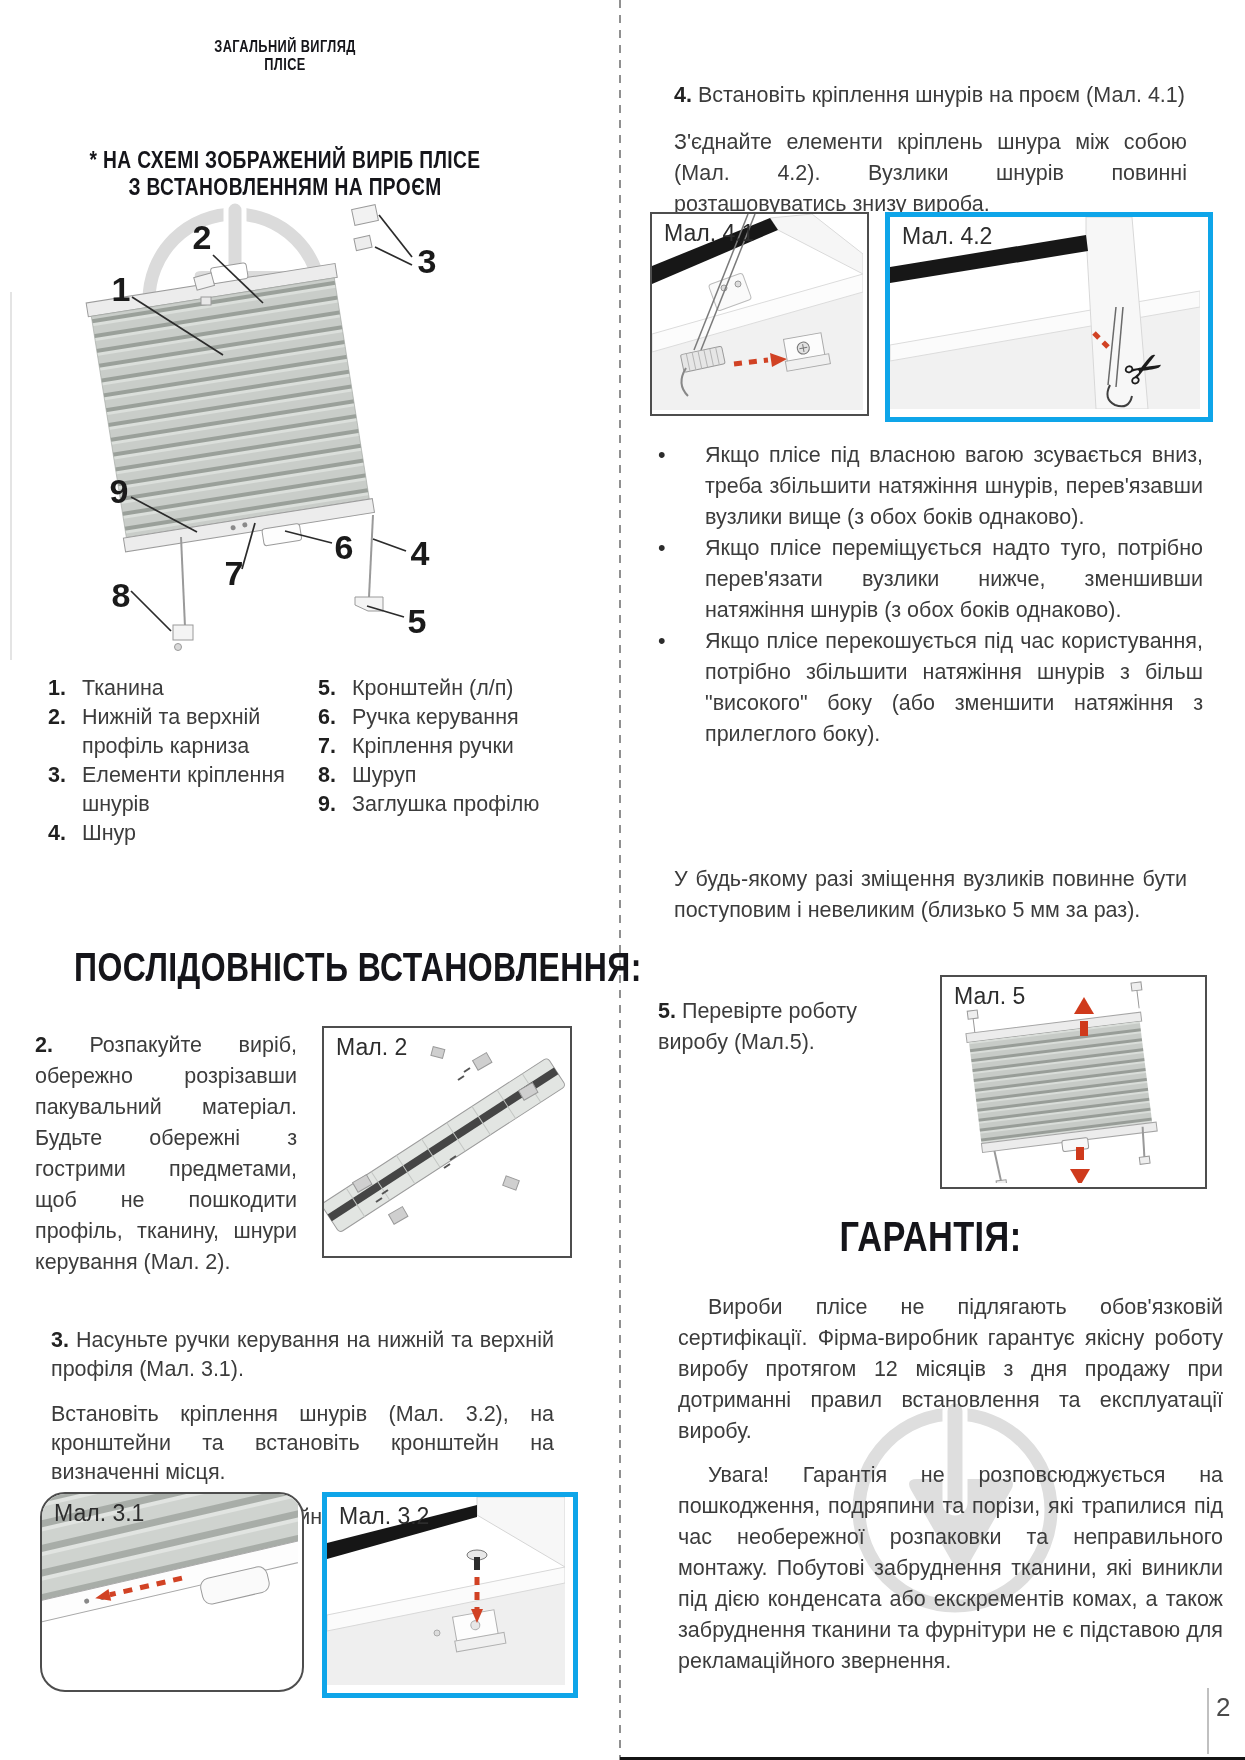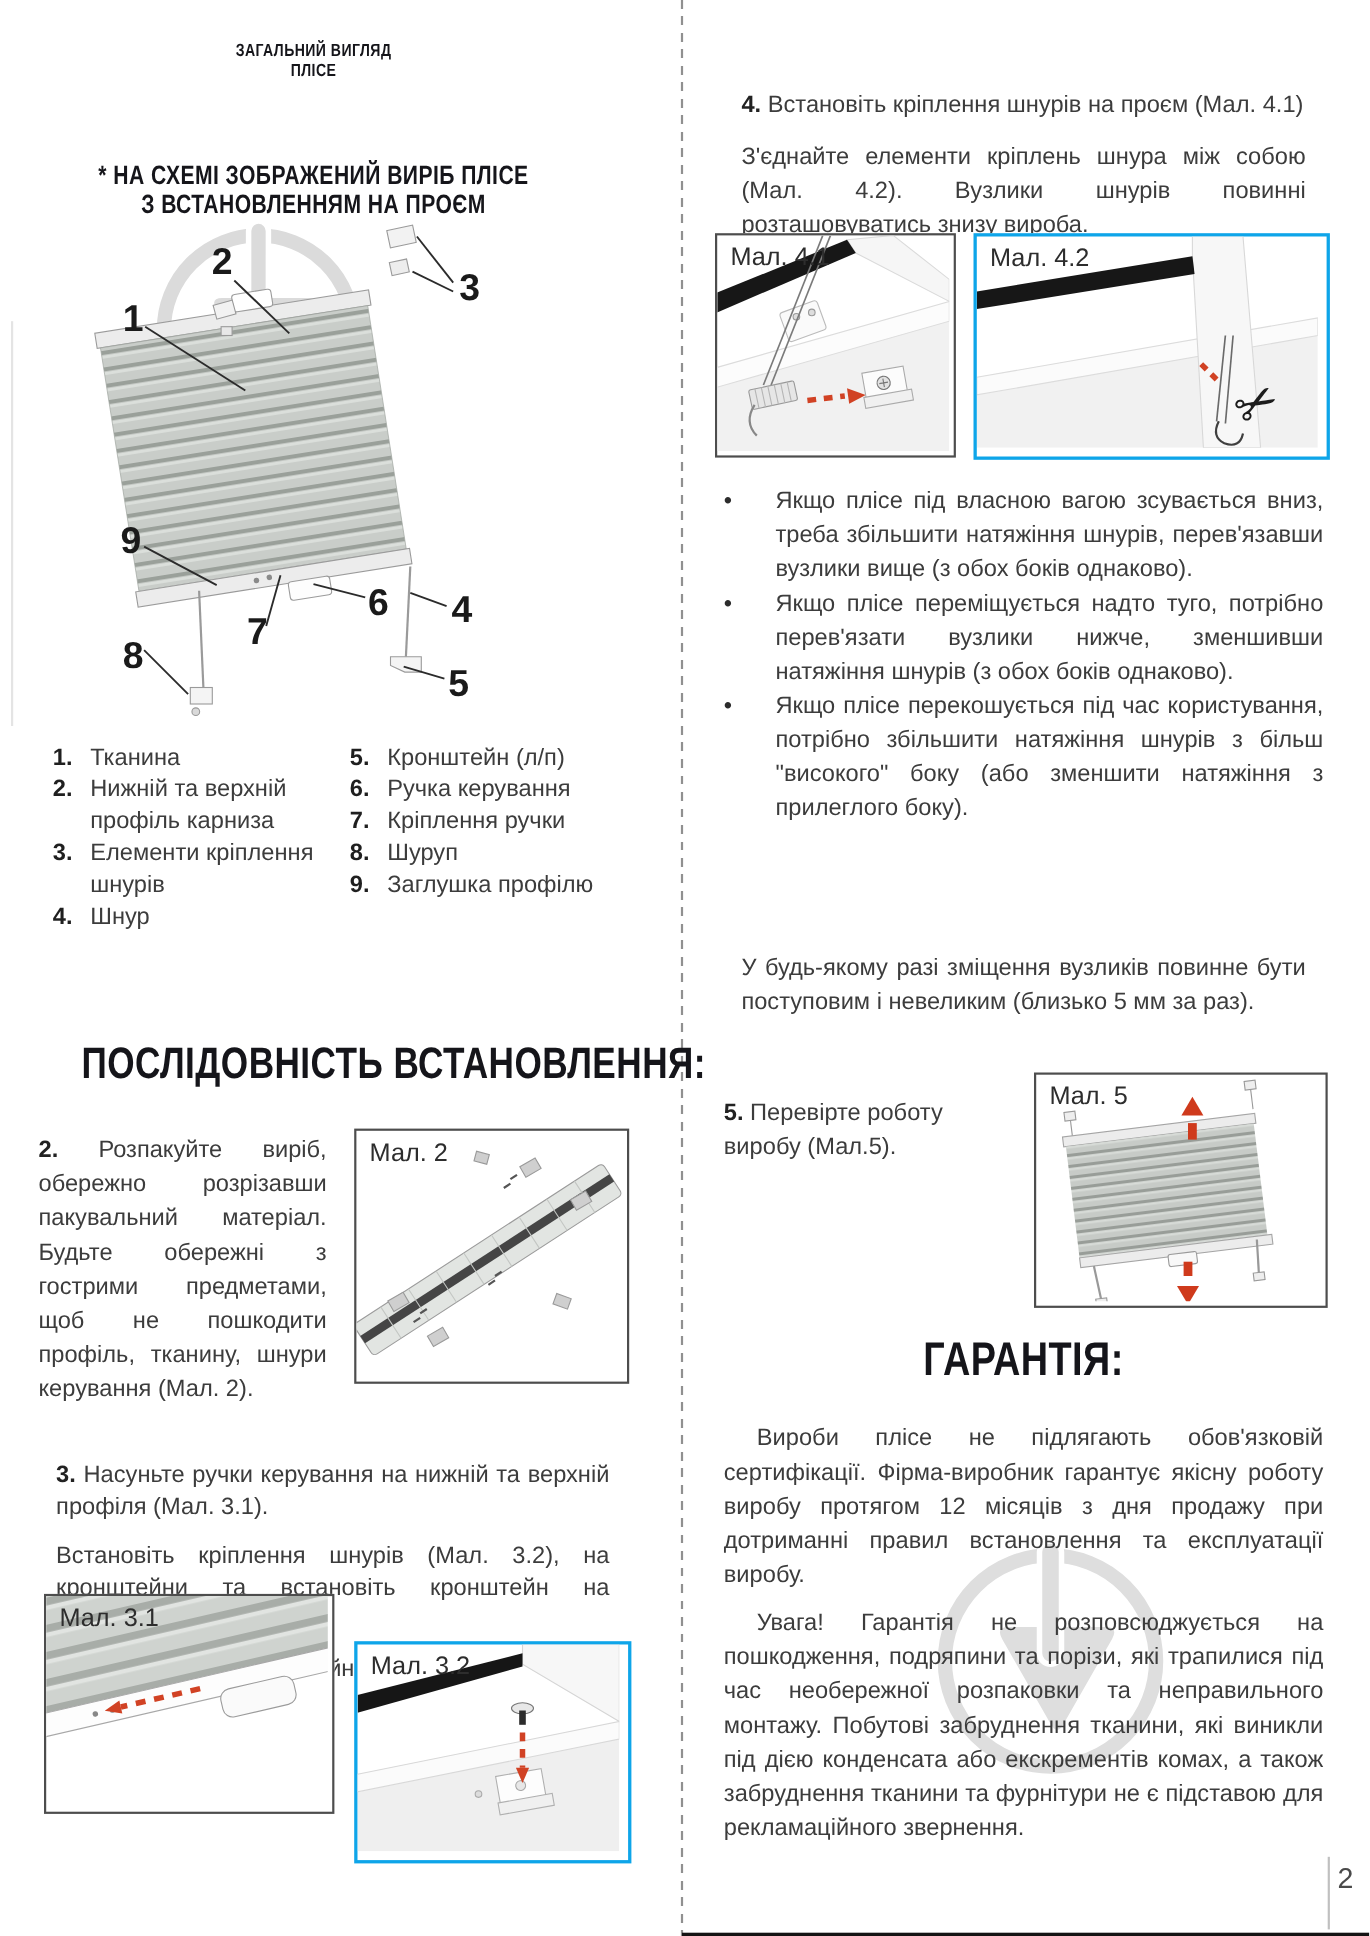--- a/index.html
+++ b/index.html
@@ -18,30 +18,30 @@
   .warr-head .hline{font-size:43px;line-height:48px;}
   
   .bt{font-size:21.5px;line-height:31px;text-align:justify;color:#3c3c3c;}
   .bt b{color:#222;}
   .p0{margin:16px;}
   .sep{left:619px;top:0;width:2px;height:1760px;
        background:repeating-linear-gradient(to bottom,#909090 0 8px,transparent 8px 15px);}
   .lline{left:10px;top:292px;width:2px;height:368px;background:#e4e4e4;}
   .bline{left:620px;bottom:0px;width:625px;height:3px;background:#141414;}
   .fig{position:absolute;background:#fff;border:2px solid #4d4d4d;overflow:hidden;}
-  .fig.thick{border:3px solid #0ea5e9;}
+  .fig.thick{border:5px solid #0ea5e9;}
   .figlab{position:absolute;top:6px;left:12px;font-size:23px;color:#2d2d2d;z-index:3;}
   .legend-col{font-size:21.5px;line-height:29px;}
   .li{display:flex;}
   .ln{font-weight:bold;color:#1f1f1f;flex:0 0 34px;}
   .lt{flex:1;}
   .bul{display:flex;}
   .bul .bm{flex:0 0 47px;font-size:21.5px;line-height:31px;color:#2c2c2c;}
   .bul .bx{flex:1;}
-  .indent{text-indent:30px;}
+  .indent{text-indent:30px;margin-left:20px;}
   .pline{left:1207px;top:1688px;width:2px;height:66px;background:#c0c0c0;}
   .pnum{left:1216px;top:1692px;font-size:26px;color:#4a4a4a;}
   svg{display:block;}
   .z2{z-index:2;}
 </style>
 </head>
 <body>
 
 <div class="page">
 
@@ -191,21 +191,21 @@
       </g>
     </svg>
   </div>
 
   <div class="abs" style="left:35px;top:1310px;width:535px;">
     <p class="p0 bt" style="line-height:29px;"><b>3.</b> <span>Насуньте ручки керування на нижній та верхній профіля (Мал. 3.1).</span></p>
     <p class="p0 bt" style="line-height:29px;">Встановіть кріплення шнурів (Мал. 3.2), на кронштейни та встановіть кронштейн на визначенні місця.</p>
     <p class="p0 bt" style="line-height:29px;text-align:left;">Враховуйте, що кронштейни є ліві та праві.</p>
   </div>
 
-  <div class="fig" style="left:40px;top:1449px;width:260px;height:196px;">
+  <div class="fig" style="left:40px;top:1492px;width:260px;height:196px;border-radius:25px;">
     <div class="figlab">Мал. 3.1</div>
     <svg width="256" height="192" viewBox="0 0 256 192">
       <defs>
         <pattern id="pl31" width="12" height="24" patternUnits="userSpaceOnUse">
           <rect width="12" height="24" fill="#cfd3cf"></rect>
             <rect width="12" height="7" fill="#a8ada8"></rect>
             <rect y="7" width="12" height="4" fill="#e1e4e1"></rect>
         </pattern>
       </defs>
       <g transform="rotate(-13 120 60)">

